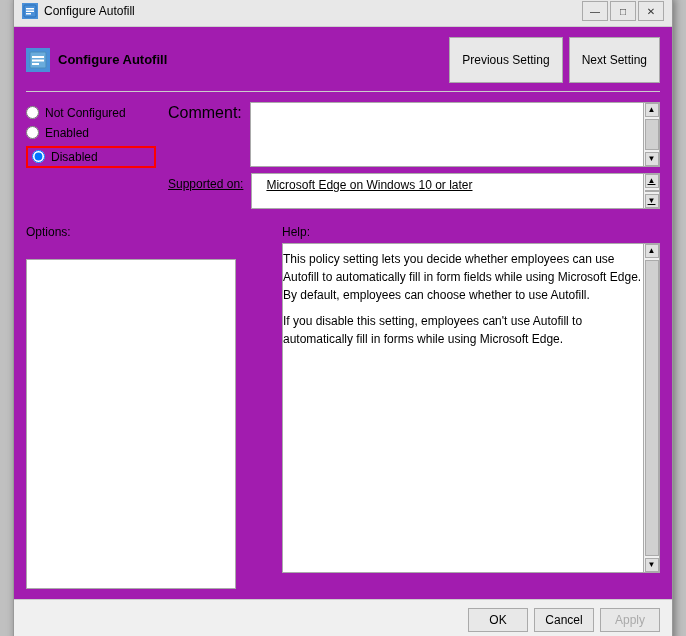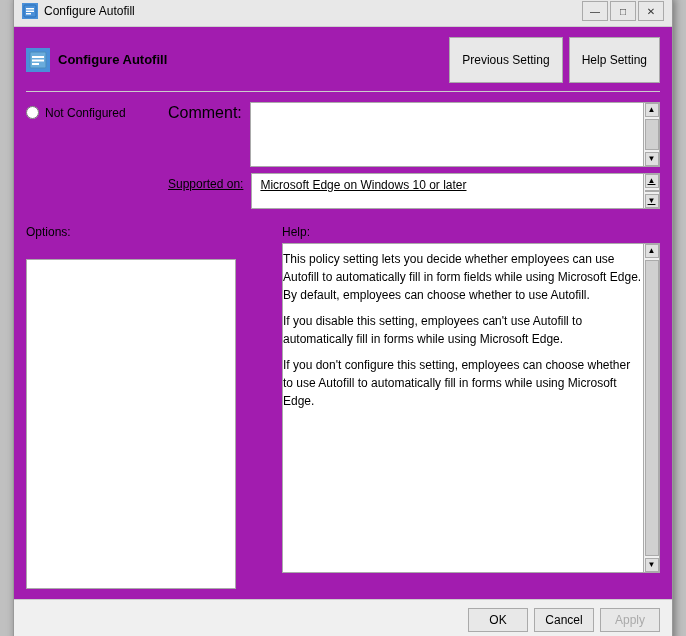--- a/index.html
+++ b/index.html
@@ -254,21 +254,21 @@
 
     .supported-value-box {
       flex: 1;
       display: flex;
       border: 1px solid #aaa;
       background: white;
     }
 
     .supported-value-text {
       flex: 1;
-      padding: 4px 8px;
+      padding: 4px 14px;
       font-size: 12px;
       color: #000;
     }
 
     .options-help-row {
       display: flex;
       gap: 12px;
       margin-top: 8px;
     }
 
@@ -383,33 +383,41 @@
             <rect x="1" y="1" width="16" height="16" rx="1" fill="#6aacdc" stroke="#4a8cbc" stroke-width="1"></rect>
             <rect x="3" y="5" width="12" height="2" fill="white"></rect>
             <rect x="3" y="8.5" width="12" height="2" fill="white"></rect>
             <rect x="3" y="12" width="7" height="2" fill="white"></rect>
           </svg>
         </div>
         <span class="header-label">Configure Autofill</span>
       </div>
       <div class="header-buttons">
         <button class="btn">Previous Setting</button>
-        <button class="btn">Help Setting</button>
+        <button class="btn">Next Setting</button>
       </div>
     </div>
 
     <div class="main-body">
 
       <div class="left-right-layout">
 
         <div class="left-panel">
           <div class="radio-group">
             <div class="radio-item">
               <input type="radio" name="config" id="not-configured" style="">
               <label for="not-configured" class="radio-label">Not Configured</label>
+            </div>
+            <div class="radio-item">
+              <input type="radio" name="config" id="enabled" style="">
+              <label for="enabled" class="radio-label">Enabled</label>
+            </div>
+            <div class="disabled-box">
+              <input type="radio" name="config" id="disabled" checked="" style="">
+              <label for="disabled" class="radio-label">Disabled</label>
             </div>
           </div>
         </div>
 
         <div class="right-panel">
           <div class="comment-section">
             <span class="comment-label">Comment:</span>
             <div style="flex:1; display:flex; flex-direction:column;">
               <div class="text-area-with-scroll" style="height:65px;">
                 <textarea style="flex: 1 1 0%; border: none; background: white; resize: none; font-size: 11px; padding: 4px; outline: none;"></textarea>
@@ -442,21 +450,20 @@
           <div class="options-label">Options:</div>
           <div class="options-box"></div>
         </div>
 
         <div class="help-section">
           <div class="help-label">Help:</div>
           <div class="help-box">
             <div class="help-text">
               <p>This policy setting lets you decide whether employees can use Autofill to automatically fill in form fields while using Microsoft Edge. By default, employees can choose whether to use Autofill.</p>
               <p>If you disable this setting, employees can't use Autofill to automatically fill in forms while using Microsoft Edge.</p>
-              <p>If you don't configure this setting, employees can choose whether to use Autofill to automatically fill in forms while using Microsoft Edge.</p>
             </div>
             <div class="vertical-scrollbar">
               <div class="scroll-arrow">▲</div>
               <div class="scroll-thumb"></div>
               <div class="scroll-arrow">▼</div>
             </div>
           </div>
         </div>
       </div>
     </div>

